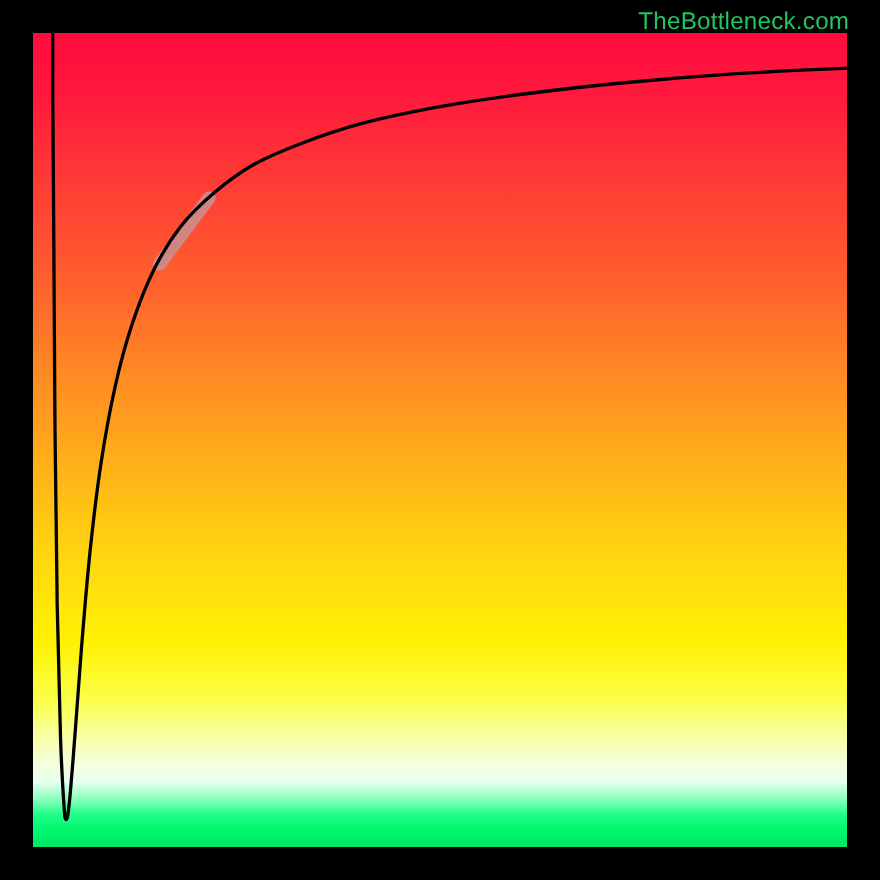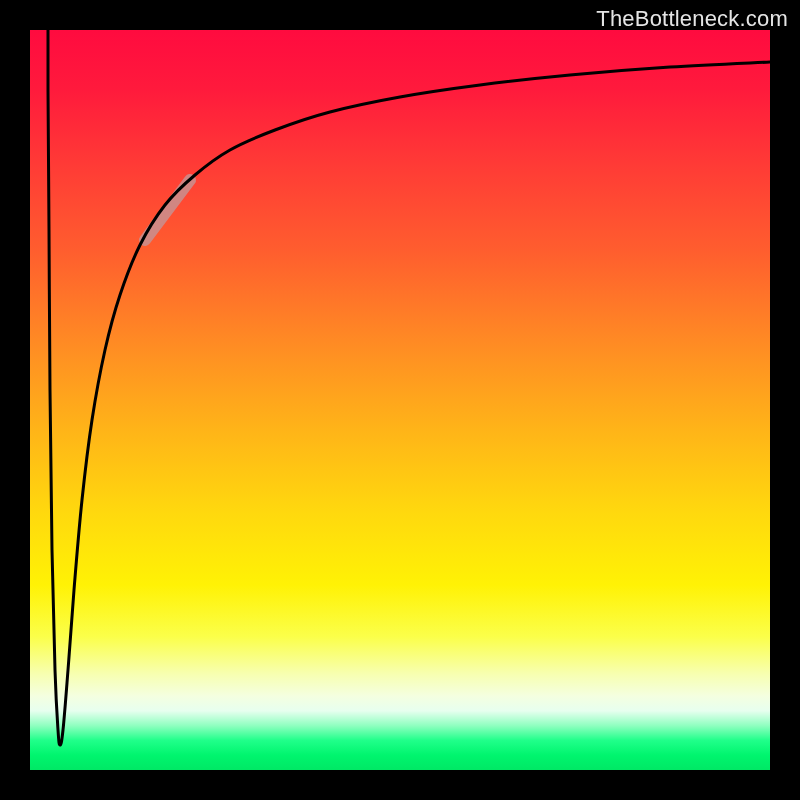--- a/index.html
+++ b/index.html
@@ -44,22 +44,22 @@
       #e7ffef 92%,
       #8fffc0 94%,
       #20ff8a 96%,
       #00f56e 98%,
       #00e865 100%
     );
   }
   .watermark {
     position: absolute;
     top: 6px;
-    right: 12px;
-    color: #e5e5e5;
+    right: 28px;
+    color: #22c55e;
     font-size: 22px;
     font-weight: 400;
     letter-spacing: 0.2px;
     user-select: none;
   }
   svg.curve {
     position: absolute;
     inset: 0;
   }
 </style>

